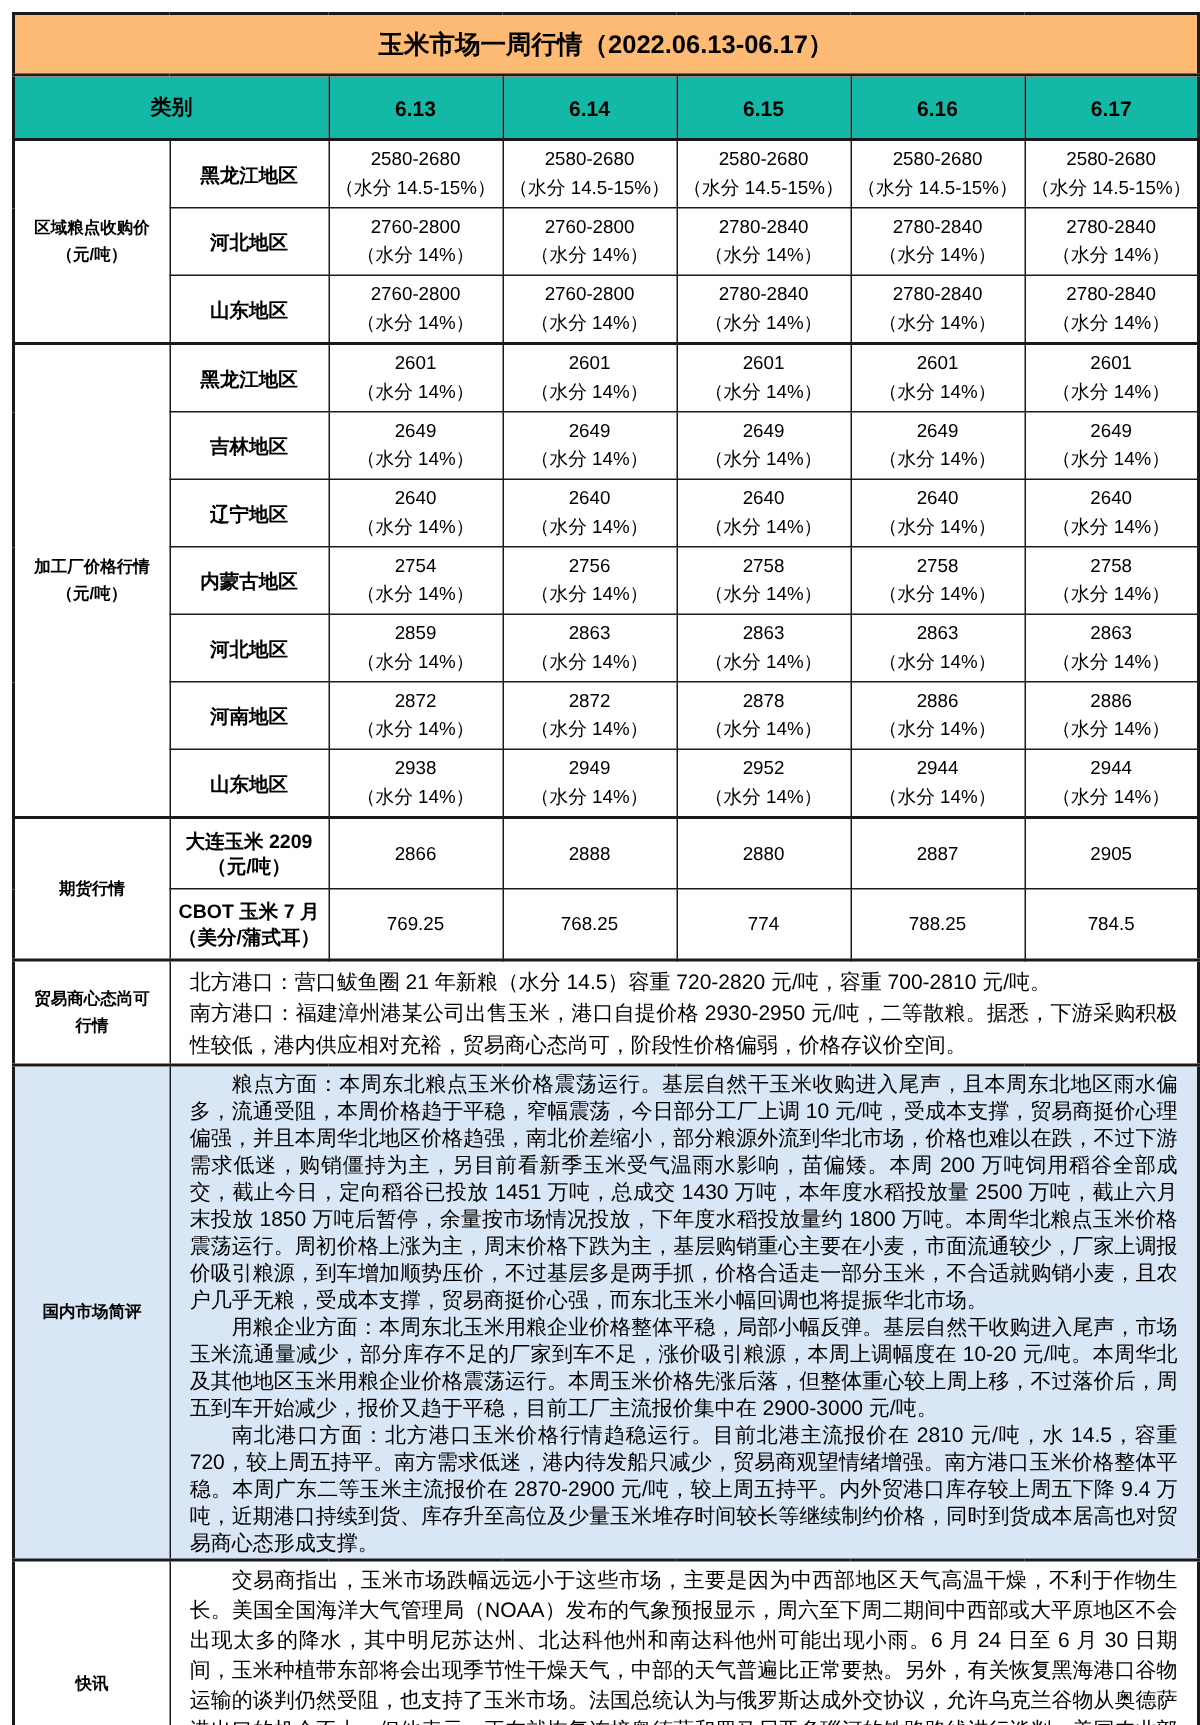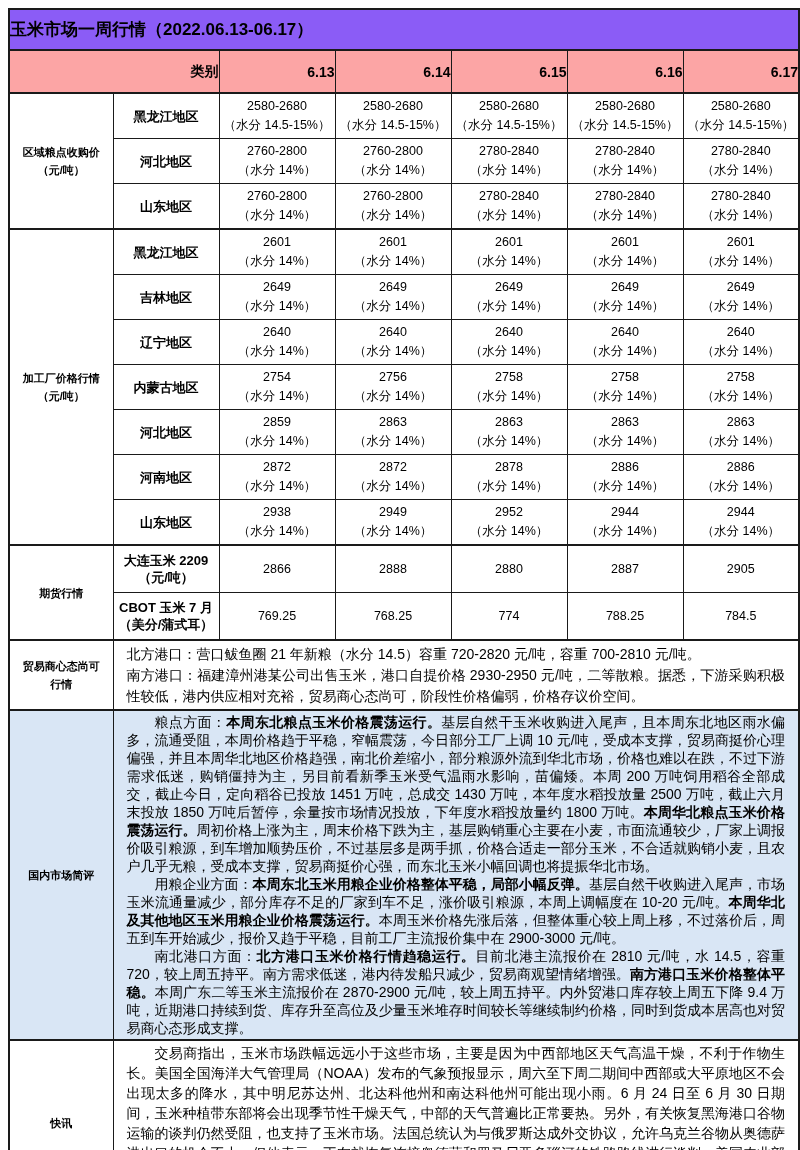--- a/index.html
+++ b/index.html
@@ -21,26 +21,26 @@
     padding:0;
     vertical-align:middle;
     overflow:hidden;
   }
   tr.sec-top td{border-top:2.5px solid #1a1a1a;}
   
   col.c-a{width:104px;} col.c-b{width:106px;}
   col.c-d{width:116px;}
 
   .title-row td{
-    height:39px;background:#8b5cf6;
-    font-weight:bold;font-size:17px;
+    height:39px;background:#fdba74;
+    text-align:center;font-weight:bold;font-size:17px;
   }
   .head-row td{
-    height:41px;background:#fca5a5;
-    text-align:right;font-weight:bold;font-size:14px;
+    height:41px;background:#14b8a6;
+    text-align:center;font-weight:bold;font-size:14px;
   }
   .price-row td{height:44px;text-align:center;}
   .fut-row td{height:46px;text-align:center;}
 
   .sec-label{
     font-weight:bold;font-size:11px;text-align:center;
     white-space:pre-line;line-height:18px;
   }
   .region{font-size:13px;text-align:center;white-space:pre-line;line-height:17px;font-weight:bold;}
   .val{font-size:12.5px;line-height:19px;white-space:pre-line;}
@@ -50,21 +50,21 @@
   .review-row td.content{height:287px;}
   .news-row td.content{height:142px;}
 
   .longtext{
     font-size:14px;text-align:justify;
     padding:2px 13px;
   }
   .ports-text{line-height:21px;white-space:pre-line;}
   .review-text{line-height:18px;}
   .review-text p{margin:0;text-indent:2em;}
-  .review-text b{font-weight:bold;}
+  .review-text b{font-weight:normal;}
   .news-text{line-height:20px;}
   .news-text p{margin:0;text-indent:2em;}
 </style>
 </head>
 <body>
 
 <div class="sheet">
 <table class="report">
   <colgroup>
     <col class="c-a">

